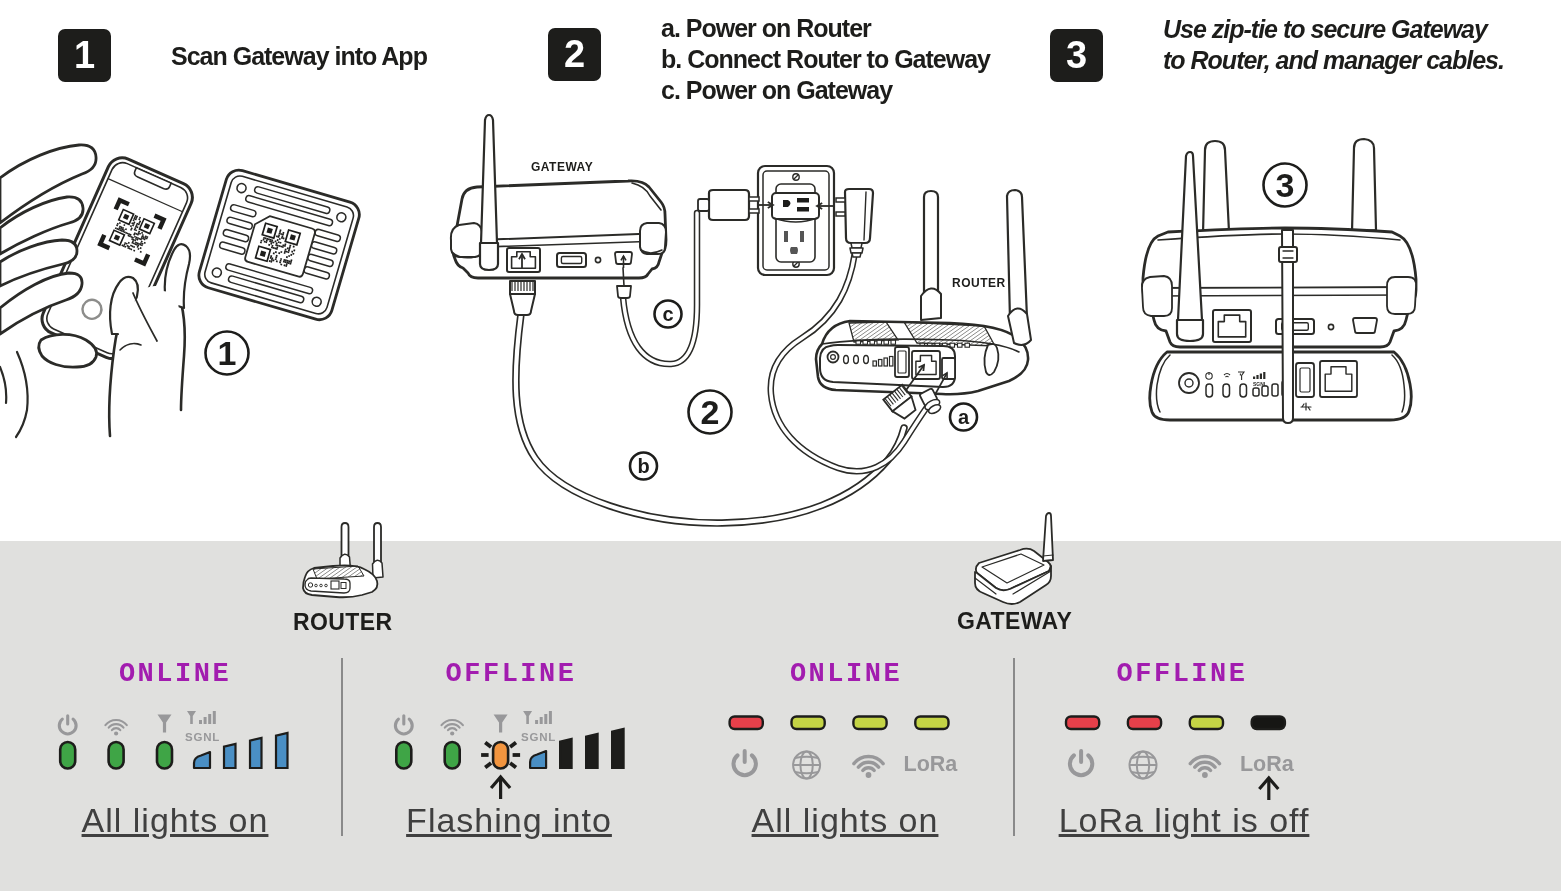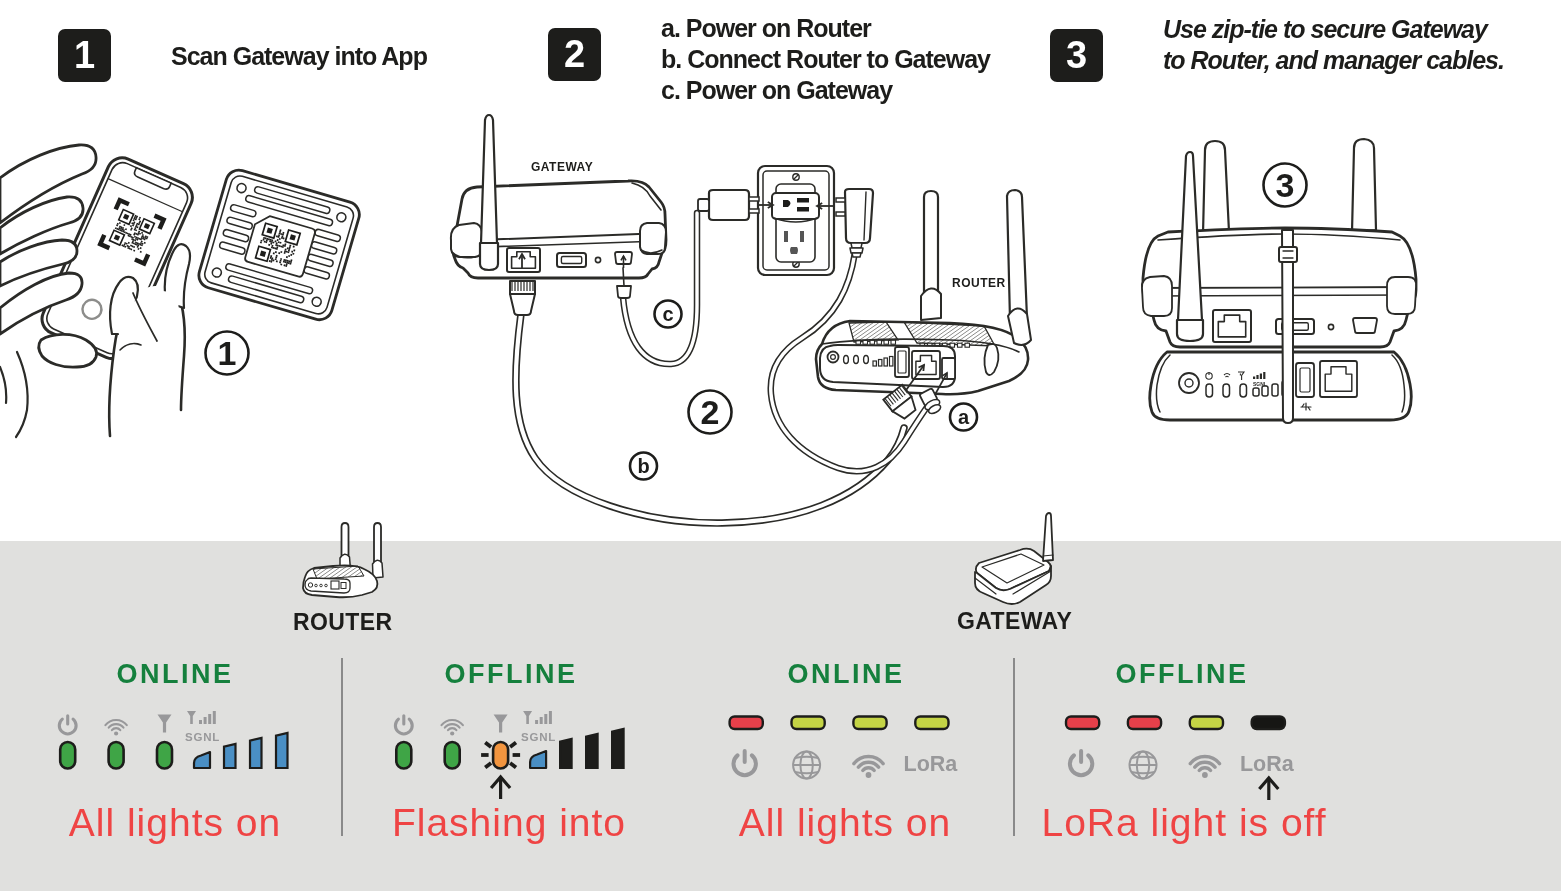--- a/index.html
+++ b/index.html
@@ -4,22 +4,22 @@
 <style>
   html,body{margin:0;padding:0;}
   body{width:1561px;height:891px;position:relative;background:#ffffff;overflow:hidden;
        font-family:"Liberation Sans",sans-serif;color:#1d1d1b;}
   .abs{position:absolute;}
   .badge{position:absolute;width:53px;height:53px;background:#1d1d1b;border-radius:7px;
          color:#fff;font-weight:bold;font-size:38px;text-align:center;line-height:53px;}
   .hdr{position:absolute;font-weight:bold;font-size:25px;line-height:31px;letter-spacing:-1px;margin-left:44px;}
   .gray{position:absolute;left:0;top:541px;width:1561px;height:350px;background:#e0e0de;}
   .devlabel{position:absolute;font-weight:bold;font-size:23px;letter-spacing:0.4px;color:#1d1d1b;}
-  .coltitle{position:absolute;font-weight:bold;font-size:27px;letter-spacing:2.5px;color:#15803d;transform:translateX(-50%);}
-  .caption{position:absolute;font-size:39px;font-weight:normal;letter-spacing:1px;color:#ef4444;transform:translateX(-50%);white-space:nowrap;}
+  .coltitle{position:absolute;font-weight:bold;font-size:27px;letter-spacing:2.5px;color:#a21caf;transform:translateX(-50%);font-family:Liberation Mono, monospace;}
+  .caption{position:absolute;font-size:34px;font-weight:normal;letter-spacing:1px;color:#404040;transform:translateX(-50%);white-space:nowrap;text-decoration:underline;}
   .divline{position:absolute;width:2px;background:#8a8a8a;}
   .minilabel{position:absolute;font-weight:bold;font-size:12px;letter-spacing:0.5px;color:#1d1d1b;}
 </style>
 </head>
 <body>
 <div class="gray"></div>
 
 <div class="badge" style="left:58px;top:29px;">1</div>
 <div class="hdr" style="left:127px;top:41px;">Scan Gateway into App</div>
 

